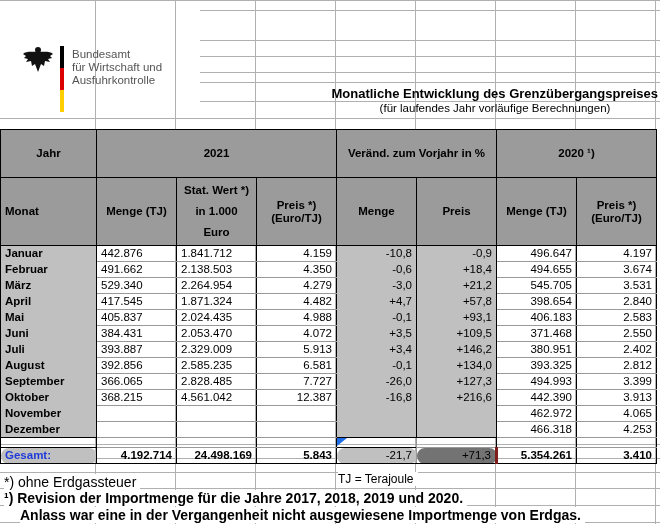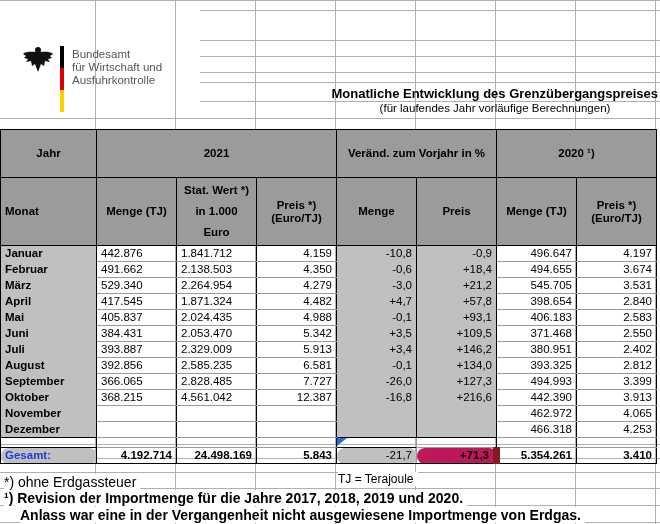--- a/index.html
+++ b/index.html
@@ -153,21 +153,21 @@
         <td class="cell num">4.988</td>
         <td class="pct">-0,1</td>
         <td class="pct">+93,1</td>
         <td class="cell num">406.183</td>
         <td class="cell num">2.583</td>
       </tr>
       <tr>
         <td class="month">Juni</td>
         <td class="cell center">384.431</td>
         <td class="cell center">2.053.470</td>
-        <td class="cell num">5.342</td>
+        <td class="cell num">4.072</td>
         <td class="pct">+3,5</td>
         <td class="pct">+109,5</td>
         <td class="cell num">371.468</td>
         <td class="cell num">2.550</td>
       </tr>
       <tr>
         <td class="month">Juli</td>
         <td class="cell center">393.887</td>
         <td class="cell center">2.329.009</td>
         <td class="cell num">5.913</td>
@@ -241,21 +241,21 @@
     <td class="cell" style="height:8px;border-top:1px solid #000"></td>
     <td class="cell" style="height:8px;border-top:1px solid #000"></td>
     <td class="cell" style="height:8px;border-top:1px solid #000"></td>
   </tr>
   <tr class="total">
     <td class="label">Gesamt:</td>
     <td class="num" style="border-right:1px solid #000">4.192.714</td>
     <td class="num" style="border-right:1px solid #000">24.498.169</td>
     <td class="num" style="border-right:1px solid #000">5.843</td>
     <td class="num" style="background:#c0c0c0;font-weight:normal;border-right:1px solid #999">-21,7</td>
-    <td class="num" style="background:#be185d;font-weight:bold;border-right:7px solid #7f1d1d">+71,3</td>
+    <td class="num" style="background:#737373;font-weight:normal;border-right:3px solid #7f1d1d">+71,3</td>
     <td class="num" style="border-right:1px solid #000">5.354.261</td>
     <td class="num" style="border-right:1px solid #000">3.410</td>
   </tr>
 </tbody>
   </table>
 
 <div class="footer" style="left:4px;top:474px;background:#fff;padding-right:4px">*)  ohne Erdgassteuer</div>
 <div class="footer" style="left:338px;top:472px;font-size:12px;background:#fff;padding-right:4px">TJ = Terajoule</div>
 <div class="footer" style="left:4px;top:490px;font-weight:bold;background:#fff;padding-right:4px">¹)  Revision der Importmenge für die Jahre 2017, 2018, 2019 und 2020.</div>
 <div class="footer" style="left:20px;top:507px;font-weight:bold;background:#fff;padding-right:4px">Anlass war eine in der Vergangenheit nicht ausgewiesene Importmenge von Erdgas.</div>

